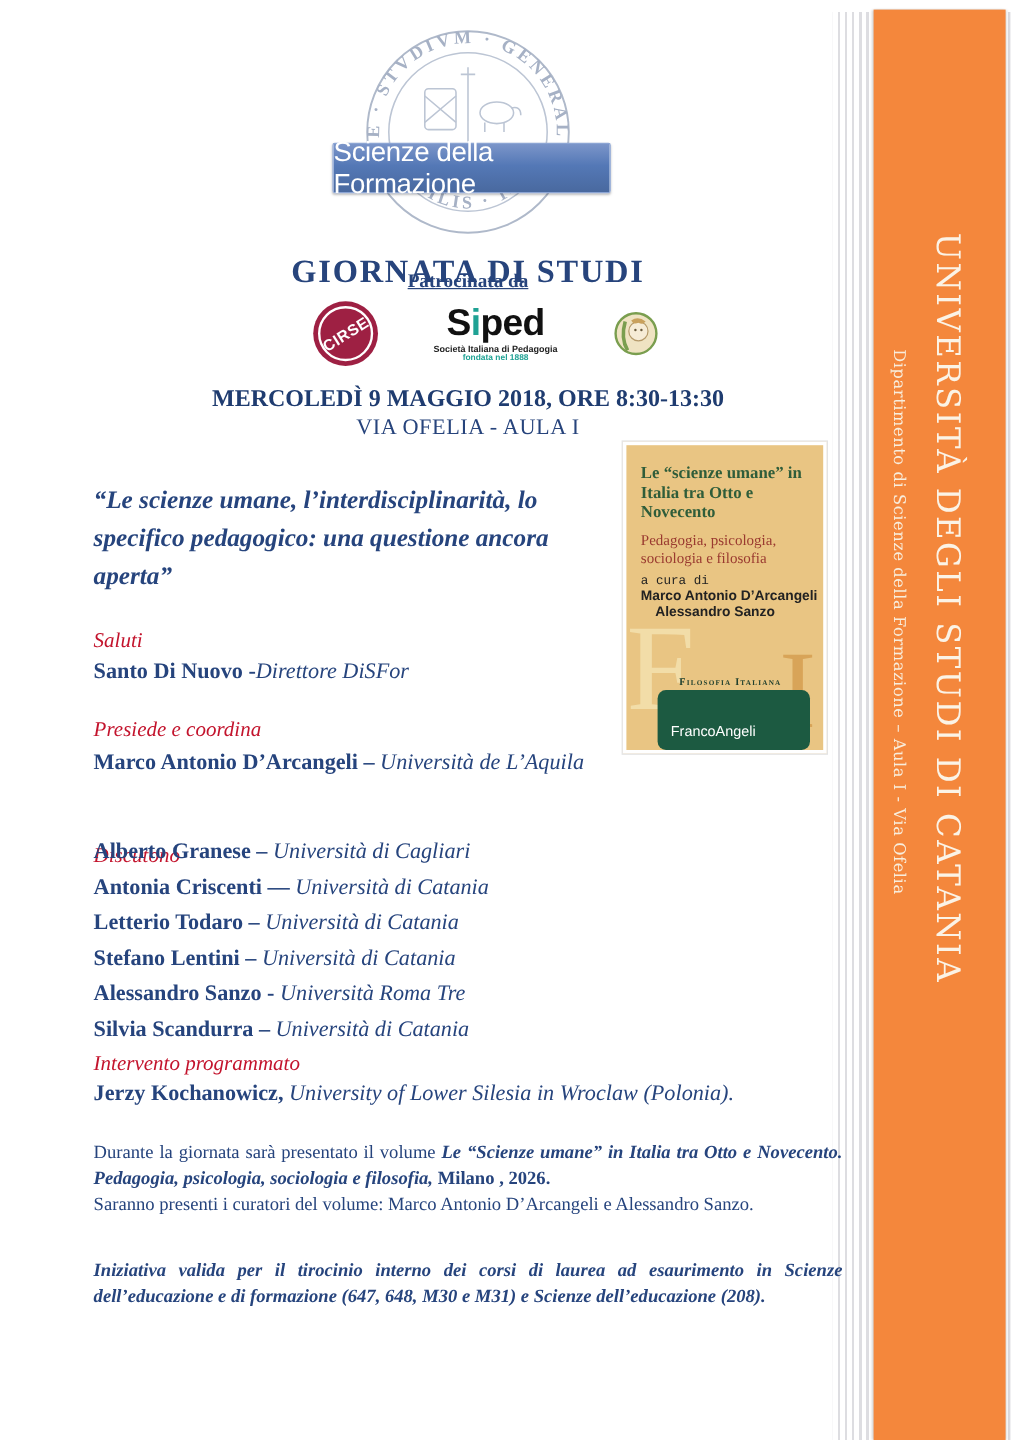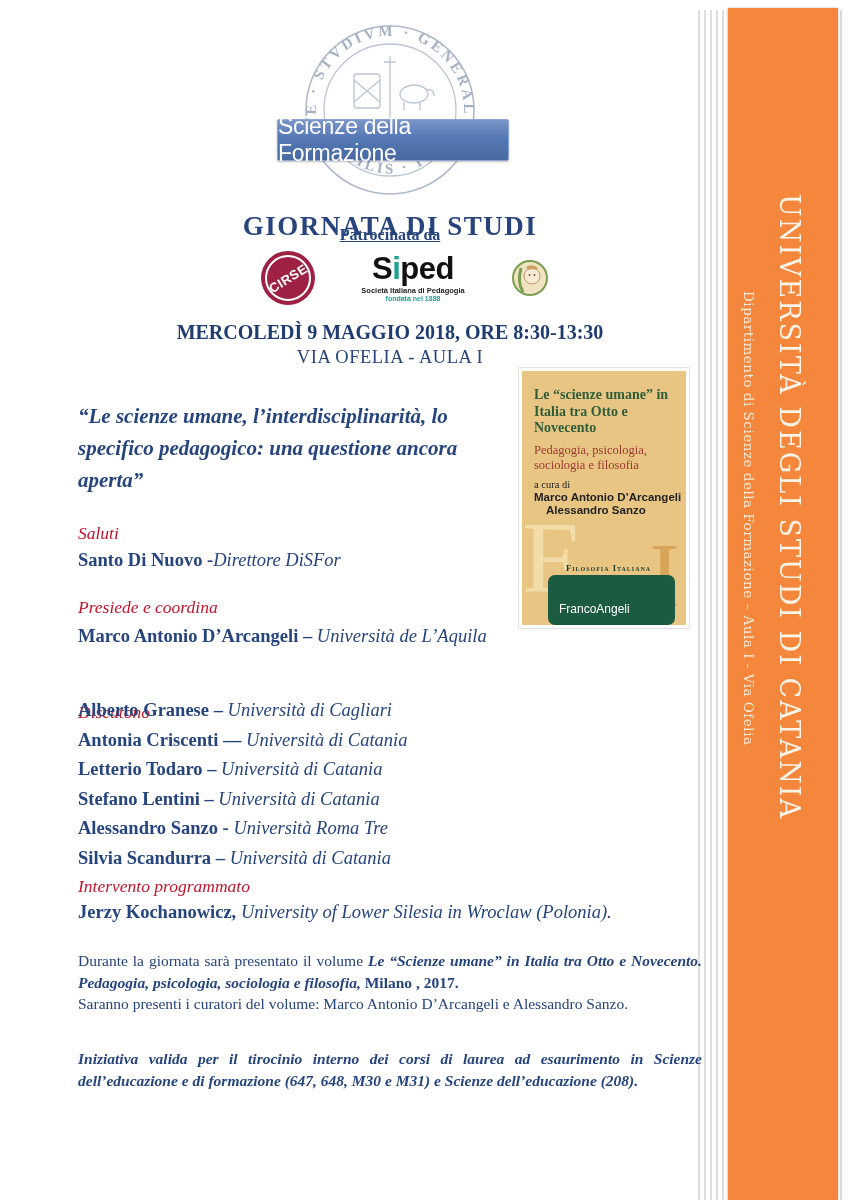--- a/index.html
+++ b/index.html
@@ -68,21 +68,21 @@
   .quote{position:absolute;left:78px;top:401px;width:448px;
     font-size:21px;font-weight:bold;font-style:italic;color:#26447D;line-height:1.52;}
 
   
   .book{position:absolute;left:519px;top:368px;width:170px;height:260px;background:#E9C583;
     outline:1px solid #e3e3e3;border:3px solid #ffffff;box-sizing:border-box;overflow:hidden;
     font-family:"Liberation Serif",serif;}
   .bk-title{position:absolute;left:12px;top:16px;width:140px;font-size:14px;line-height:1.18;
     font-weight:bold;color:#2F5D3A;}
   .bk-sub{position:absolute;left:12px;top:72px;width:140px;font-size:12.5px;line-height:1.2;color:#9A3A30;}
-  .bk-cura{position:absolute;left:12px;top:108px;font-size:10.5px;color:#222222;font-family:Liberation Serif, serif;}
+  .bk-cura{position:absolute;left:12px;top:108px;font-size:10.5px;color:#222222;font-family:Liberation Mono, monospace;}
   .bk-cur1{position:absolute;left:12px;top:120px;font-size:11.5px;font-weight:bold;color:#222222;font-family:"Liberation Sans",sans-serif;}
   .bk-cur2{position:absolute;left:24px;top:133px;font-size:11.5px;font-weight:bold;color:#222222;font-family:"Liberation Sans",sans-serif;}
   .bk-f{position:absolute;left:0px;top:136px;font-size:102px;line-height:1;color:#F2DDA8;z-index:1;}
   .bk-i{position:absolute;right:6px;top:158px;font-size:92px;line-height:1;color:#D8A458;z-index:1;}
   .bk-series{position:absolute;left:44px;top:192px;font-size:8.5px;font-weight:bold;letter-spacing:1px;
     font-variant:small-caps;color:#20402E;z-index:3;}
   .bk-green{position:absolute;left:26px;top:204px;width:127px;height:50px;background:#1C5A41;
     border-radius:7px;z-index:2;}
   .bk-pub{position:absolute;left:11px;bottom:9px;color:#ffffff;font-size:12px;
     font-family:"Liberation Sans",sans-serif;}
@@ -199,18 +199,18 @@
     <div class="row"><span class="n">Antonia Criscenti — </span><span class="a">Università di Catania</span></div>
     <div class="row"><span class="n">Letterio Todaro – </span><span class="a">Università di Catania</span></div>
     <div class="row"><span class="n">Stefano Lentini – </span><span class="a">Università di Catania</span></div>
     <div class="row"><span class="n">Alessandro Sanzo - </span><span class="a">Università Roma Tre</span></div>
     <div class="row"><span class="n">Silvia Scandurra – </span><span class="a">Università di Catania</span></div>
   </div>
 
   <div class="sec-h" style="top:876px;">Intervento programmato</div>
   <div class="person" style="top:902px;"><span class="n">Jerzy Kochanowicz, </span><span class="a">University of Lower Silesia in Wroclaw (Polonia).</span></div>
 
-  <div class="para1"><span>Durante la giornata sarà presentato il volume </span><span class="vol">Le “Scienze umane” in Italia tra Otto e Novecento. Pedagogia, psicologia, sociologia e filosofia,</span><span class="pub"> Milano , 2017.</span><br>
+  <div class="para1"><span>Durante la giornata sarà presentato il volume </span><span class="vol">Le “Scienze umane” in Italia tra Otto e Novecento. Pedagogia, psicologia, sociologia e filosofia,</span><span class="pub"> Milano , 2026.</span><br>
     <span>Saranno presenti i curatori del volume: Marco Antonio D’Arcangeli e Alessandro Sanzo.</span></div>
 
   <div class="para2">Iniziativa valida per il tirocinio interno dei corsi di laurea ad esaurimento in Scienze dell’educazione e di formazione (647, 648, M30 e M31) e Scienze dell’educazione (208).</div>
 
 </div>
 
 </body></html>

